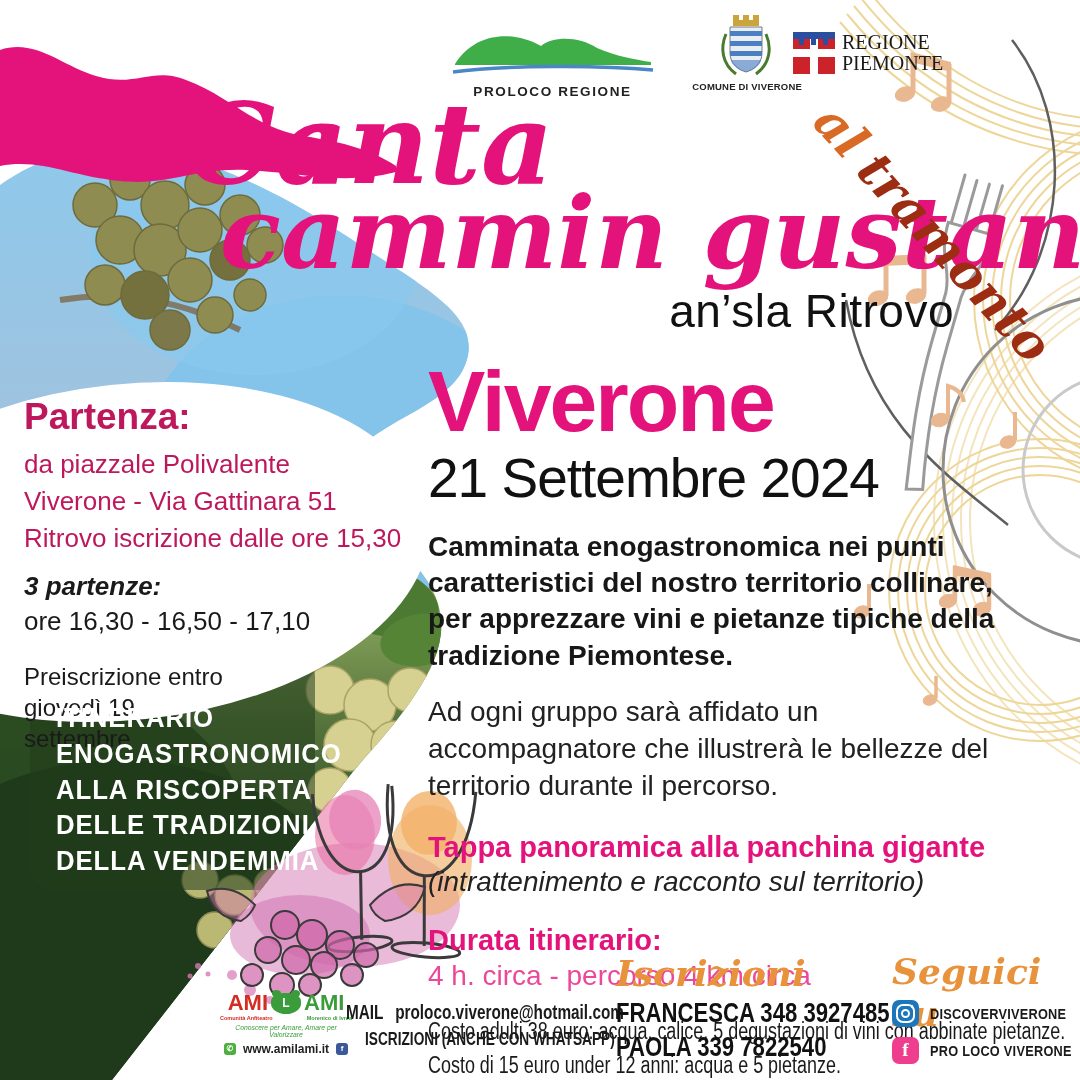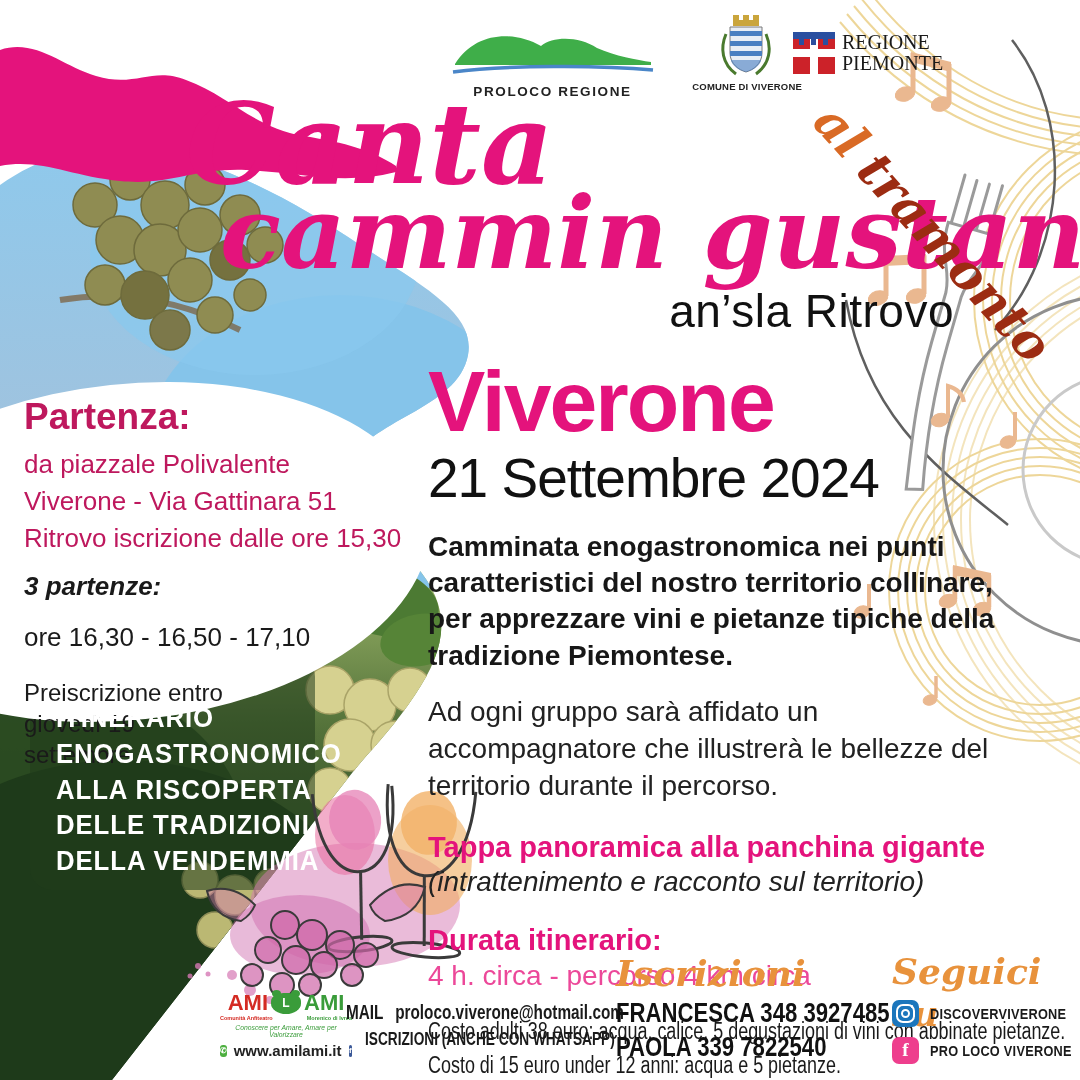--- a/index.html
+++ b/index.html
@@ -32,21 +32,21 @@
   .tagline .w1 { color:#d96a25; margin-right:14px; }
   .tagline .w2 { color:#9c2c12; }
   .subtitle { right:126px; top:284px; font-size:46px; color:#111; letter-spacing:.5px; }
 
   
   .departure { left:24px; top:396px; width:400px; }
   .departure .dep-title { color:#be185d; font-size:37px; font-weight:bold; }
   .departure .dep-line { font-size:26px; line-height:1.42; color:#be185d; }
   .departure .dep-lines { margin-top:8px; }
   .departure .runs-title { font-size:26px; font-weight:bold; font-style:italic; margin-top:14px; }
-  .departure .runs-value { font-size:26px; margin-top:20px; }
+  .departure .runs-value { font-size:26px; margin-top:4px; }
   .departure .deadline { margin-top:24px; font-size:24px; line-height:1.3; }
 
   
   .photo-caption { left:56px; top:700px; color:#ffffff; font-weight:bold;
                    font-size:28px; line-height:1.28; letter-spacing:1px; }
   .photo-caption div { transform:scaleX(.92); transform-origin:0 0; white-space:nowrap; }
 
   
   .main-col { left:428px; top:358px; width:606px; }
   .place { color:#e4137c; font-size:86px; font-weight:bold; letter-spacing:-2px; line-height:1; }
@@ -69,21 +69,21 @@
   .ami-cow .ear1,.ami-cow .ear2 { position:absolute; width:9px; height:7px; background:#3a9c3a; border-radius:50%; top:-3px; }
   .ami-cow .ear1{ left:1px; } .ami-cow .ear2{ right:1px; }
   .ami-cow .lt { position:absolute; inset:0; color:#fff; font-size:12px; font-weight:bold; line-height:21px; text-align:center; }
   .ami-sub { display:flex; justify-content:space-between; font-size:5.5px; font-weight:bold; margin-top:1px; }
   .ami-sub .l { color:#d42b23; } .ami-sub .r { color:#3a9c3a; }
   .ami-tag { font-size:6.8px; font-style:italic; color:#3a9c3a; margin-top:3px; }
   .ami-url-row { display:flex; align-items:center; justify-content:center; gap:7px; margin-top:4px; }
   .mini-ico { width:12px; height:12px; border-radius:3px; color:#fff; font-size:8px; line-height:12px;
               text-align:center; font-weight:bold; }
   .mini-wa { background:#4caf3f; } .mini-fb { background:#3b5998; }
-  .ami-url { font-size:15px; font-weight:bold; color:#222; }
+  .ami-url { font-size:12px; font-weight:bold; color:#222; }
 
   .mail-row { left:346px; top:1000px; font-size:21px; font-weight:bold; white-space:nowrap; }
   .mail-row .cond { transform:scaleX(.73); }
   .mail-label { margin-right:16px; }
   .subscribe-note { left:346px; top:1028px; font-size:19px; font-weight:bold; white-space:nowrap;padding-left:19px; }
   .subscribe-note .cond { transform:scaleX(.72); }
 
   .signup-title { left:616px; top:952px; font-size:36px; color:#e8923c; }
   .contact { font-size:27px; font-weight:bold; white-space:nowrap; color:#111; }
   .contact .cond { transform:scaleX(.82); }

